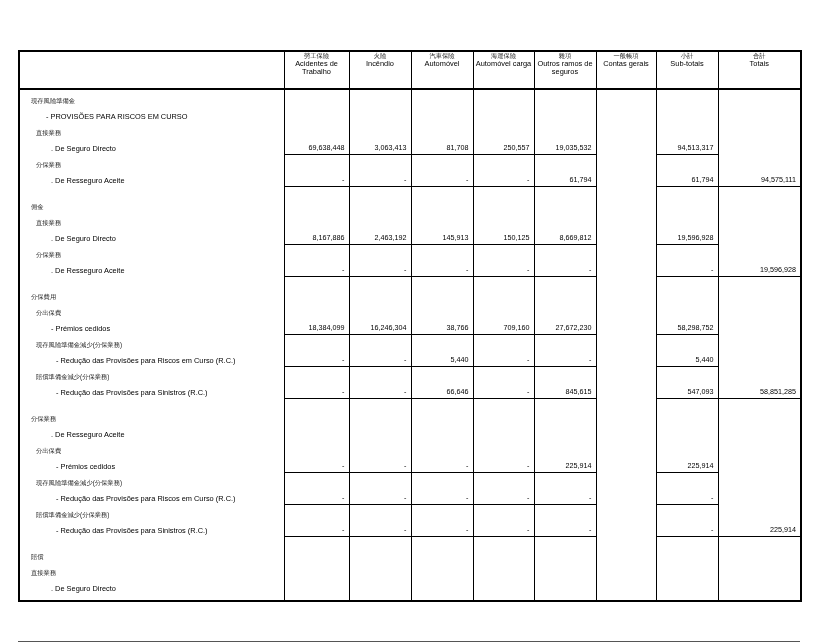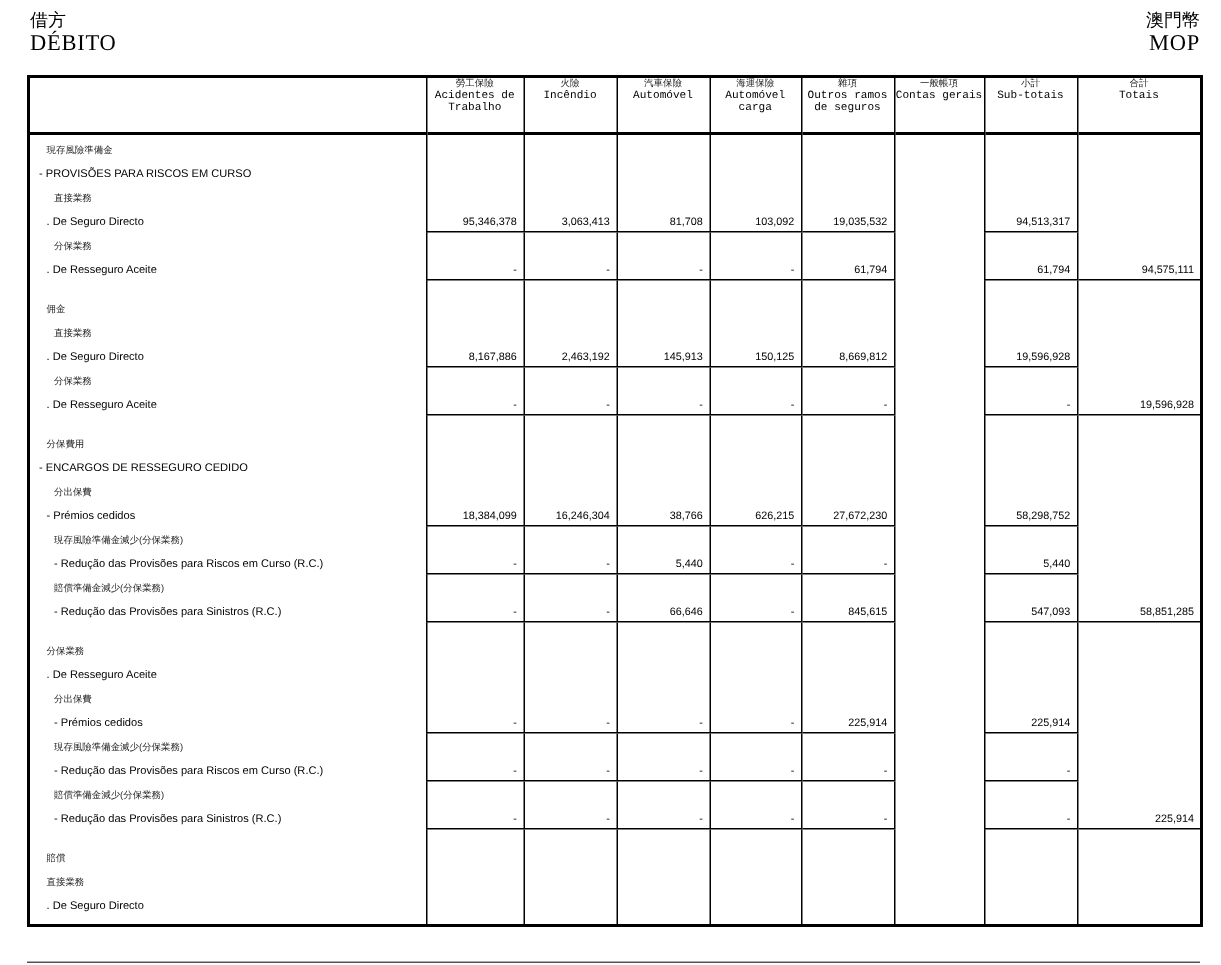--- a/index.html
+++ b/index.html
@@ -9,52 +9,42 @@
   .titlebar{position:absolute;left:20px;top:6px;width:780px;display:flex;justify-content:space-between;}
   .t-zh{font-family:"Liberation Serif",serif;font-size:12px;line-height:1.2;}
   .t-pt{font-family:"Liberation Serif",serif;font-size:15px;line-height:1.2;letter-spacing:.5px;}
   .t-right{text-align:right;}
 
   table.tbl{position:absolute;left:18px;top:50px;border-collapse:collapse;table-layout:fixed;width:782px;border:2px solid #000;background:#fff;}
   .tbl th,.tbl td{margin:0;padding:0;overflow:hidden;}
 
   thead th{border:1px solid #000;border-bottom:2px solid #000;font-weight:normal;vertical-align:top;padding:1px 1px;height:36px;white-space:normal;}
   .hz{display:block;font-size:6.3px;line-height:1.25;text-align:center;color:#222;}
-  .hp{display:block;font-size:7.4px;line-height:1.15;text-align:center;font-family:Liberation Mono, monospace;}
+  .hp{display:block;font-size:7.4px;line-height:1.15;text-align:center;}
 
   tbody td{vertical-align:bottom;line-height:1;white-space:nowrap;}
   tbody td.v{border-left:1px solid #000;}
   tbody td.num{text-align:right;font-size:7.2px;padding:0 4px 2px 1px;}
   tbody td.lbl{padding-left:6px;}
   .zh{font-size:6.3px;color:#222;}
-  .pt{font-size:7.4px;}
+  .pt{font-size:7.4px;margin-left:20px;}
   td.u{border-bottom:1px solid #000;}
 
   tr.r-zh{height:7px;}
   tr.r-label{height:9px;}
   tr.r-val{height:12px;}
   tr.r-sp{height:10px;}
 
   .bottom-rule{position:absolute;left:18px;top:641px;width:782px;height:0;border-top:1px solid #555;}
 </style>
 </head>
 <body>
 
 <div class="page">
 
-  <div class="titlebar">
-    <div class="t-left">
-      <div class="t-zh">借方</div>
-      <div class="t-pt">DÉBITO</div>
-    </div>
-    <div class="t-right">
-      <div class="t-zh">澳門幣</div>
-      <div class="t-pt">MOP</div>
-    </div>
-  </div>
 
   <table class="tbl">
     <colgroup>
       <col style="width:265px">
         <col style="width:65px">
         <col style="width:62px">
         <col style="width:62px">
       <col style="width:61px">
         <col style="width:62px">
         <col style="width:60px">
@@ -127,24 +117,24 @@
           <td class="v num"></td>
           <td class="v num"></td>
           <td class="v num"></td>
           <td class="v num"></td>
           <td class="v num"></td>
           <td class="v num"></td>
           <td class="v num"></td>
         </tr>
         <tr class="r-val">
           <td class="lbl" style="padding-left: 11px;"><span class="pt">. De Seguro Directo</span></td>
-          <td class="v num u">95,346,378</td>
+          <td class="v num u">69,638,448</td>
           <td class="v num u">3,063,413</td>
           <td class="v num u">81,708</td>
-          <td class="v num u">103,092</td>
+          <td class="v num u">250,557</td>
           <td class="v num u">19,035,532</td>
           <td class="v num"></td>
           <td class="v num u">94,513,317</td>
           <td class="v num"></td>
         </tr>
         <tr class="r-zh">
           <td class="lbl" style="padding-left: 16px;"><span class="zh">分保業務</span></td>
           <td class="v num"></td>
           <td class="v num"></td>
           <td class="v num"></td>
@@ -246,48 +236,37 @@
           <td class="lbl" style="padding-left: 11px;"><span class="zh">分保費用</span></td>
           <td class="v num"></td>
           <td class="v num"></td>
           <td class="v num"></td>
           <td class="v num"></td>
           <td class="v num"></td>
           <td class="v num"></td>
           <td class="v num"></td>
           <td class="v num"></td>
         </tr>
-        <tr class="r-label">
-          <td class="lbl" style="padding-left: 6px;"><span class="pt">- ENCARGOS DE RESSEGURO CEDIDO</span></td>
-          <td class="v num"></td>
-          <td class="v num"></td>
-          <td class="v num"></td>
-          <td class="v num"></td>
-          <td class="v num"></td>
-          <td class="v num"></td>
-          <td class="v num"></td>
-          <td class="v num"></td>
-        </tr>
         <tr class="r-zh">
           <td class="lbl" style="padding-left: 16px;"><span class="zh">分出保費</span></td>
           <td class="v num"></td>
           <td class="v num"></td>
           <td class="v num"></td>
           <td class="v num"></td>
           <td class="v num"></td>
           <td class="v num"></td>
           <td class="v num"></td>
           <td class="v num"></td>
         </tr>
         <tr class="r-val">
           <td class="lbl" style="padding-left: 11px;"><span class="pt">- Prémios cedidos</span></td>
           <td class="v num u">18,384,099</td>
           <td class="v num u">16,246,304</td>
           <td class="v num u">38,766</td>
-          <td class="v num u">626,215</td>
+          <td class="v num u">709,160</td>
           <td class="v num u">27,672,230</td>
           <td class="v num"></td>
           <td class="v num u">58,298,752</td>
           <td class="v num"></td>
         </tr>
         <tr class="r-zh">
           <td class="lbl" style="padding-left: 16px;"><span class="zh">現存風險準備金減少(分保業務)</span></td>
           <td class="v num"></td>
           <td class="v num"></td>
           <td class="v num"></td>

